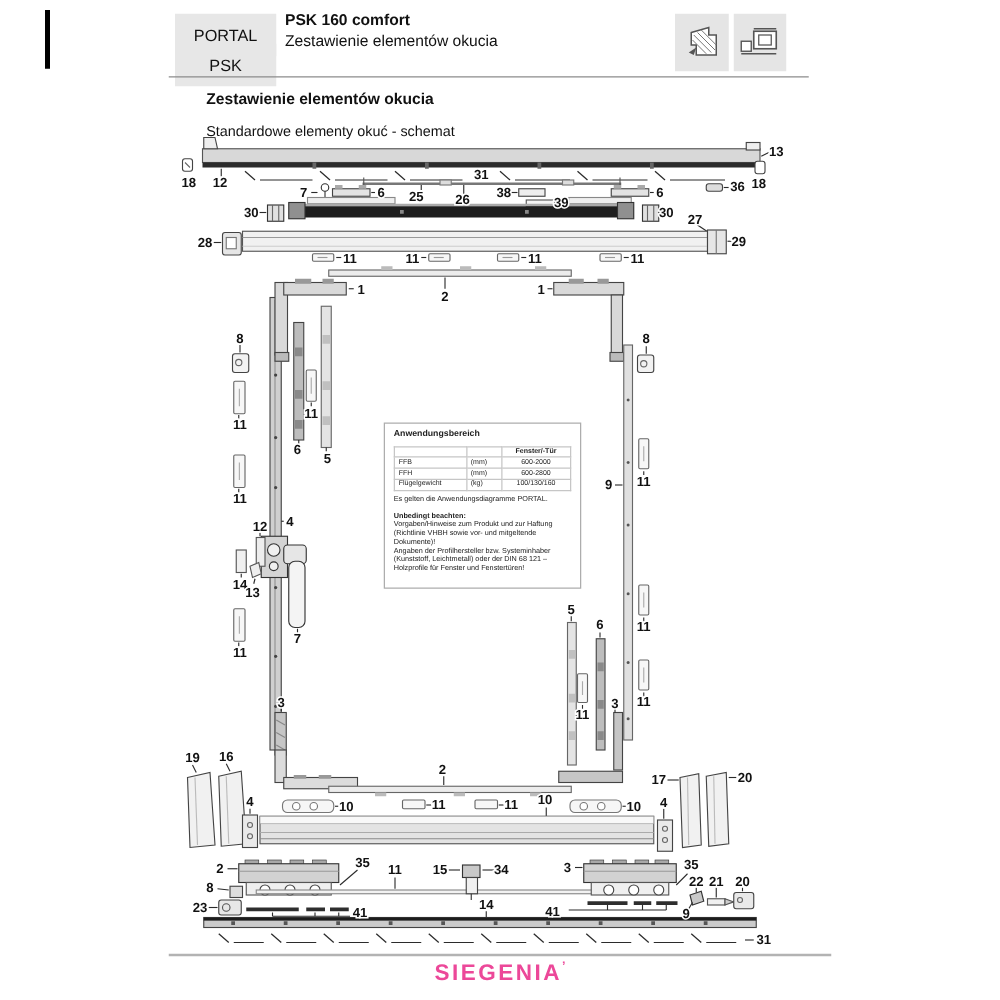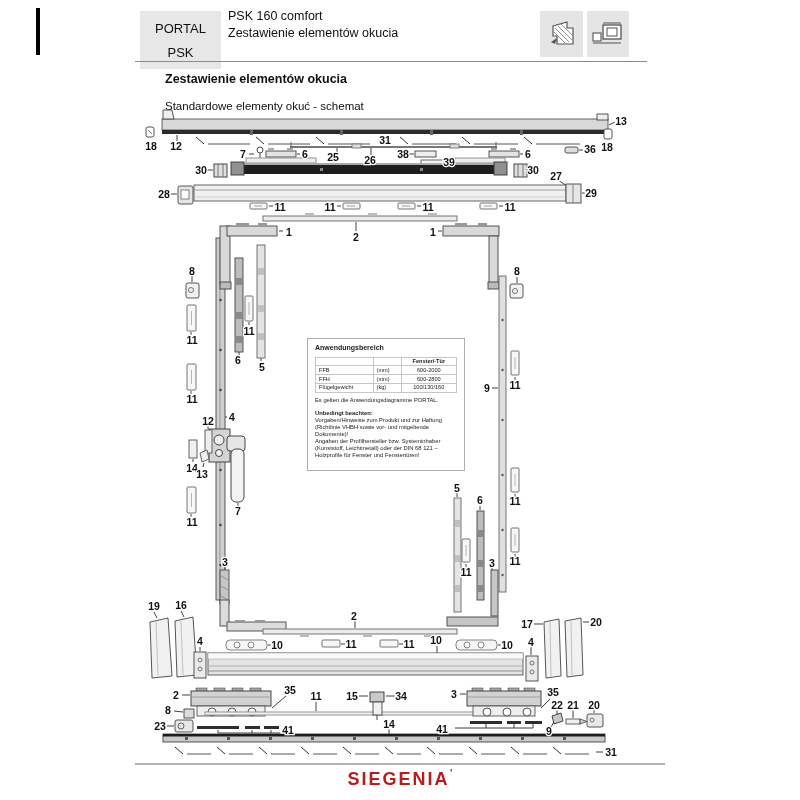--- a/index.html
+++ b/index.html
@@ -3,21 +3,21 @@
 <meta charset="utf-8">
 <style>
   html,body{margin:0;padding:0;width:800px;height:800px;background:#fff;
     font-family:"Liberation Sans",sans-serif;color:#111;overflow:hidden}
   .page{position:absolute;inset:0;width:800px;height:800px;background:#fff}
   .print-mark{position:absolute;left:36px;top:8px;width:4px;height:47px;background:#000}
   .tab{position:absolute;left:140px;width:81px;height:34px;background:#e7e7e7;
     display:flex;align-items:center;justify-content:center;font-weight:normal;font-size:13px}
   .tab-portal{top:11px}
   .tab-psk{top:35px}
-  .doc-title{position:absolute;left:228px;top:9px;font-weight:normal;font-size:12.5px}
+  .doc-title{position:absolute;left:228px;top:9px;font-weight:bold;font-size:12.5px}
   .doc-subtitle{position:absolute;left:228px;top:26px;font-size:12.5px}
   .hdr-icon{position:absolute;top:11px;height:46px;background:#e5e5e5;
     display:flex;align-items:center;justify-content:center}
   .hdr-icon.i1{left:540px;width:43px}
   .hdr-icon.i2{left:587px;width:42px}
   .rule{position:absolute;left:135px;top:61px;width:512px;height:1px;background:#8c8c8c}
   .h1{position:absolute;left:165px;top:72px;font-weight:bold;font-size:12.5px}
   .h2{position:absolute;left:165px;top:100px;font-weight:normal;font-size:11.5px}
   #diagram-svg{position:absolute;left:0;top:0}
   .callout{font-family:"Liberation Sans",sans-serif;font-weight:bold;font-size:10.5px;
@@ -29,21 +29,21 @@
   .ib-table{border-collapse:collapse;width:100%;margin-bottom:4px}
   .ib-table td,.ib-table th{border:1px solid #c6c6c6;padding:0.5px 3px;font-size:5.6px;
     font-weight:normal;text-align:left}
   .ib-table th{font-weight:bold;text-align:center}
   .ib-table td.val{text-align:center}
   .ib-note{margin:0 0 6px 0}
   .ib-warn-title{font-weight:bold;margin:0}
   .ib-warn{margin:0}
   .footer-rule{position:absolute;left:135px;top:763px;width:530px;height:2px;background:#b3b3b3}
   .logo{position:absolute;left:0;top:768px;width:800px;text-align:center;font-weight:900;
-    font-size:18px;letter-spacing:2px;color:#b91c1c}
+    font-size:18px;letter-spacing:2px;color:#ec4899}
   .logo .mark{font-size:10px;vertical-align:8px;letter-spacing:0}
 </style>
 </head>
 <body>
 
 <div class="page">
   <div class="print-mark"></div>
 
   <div class="tab tab-portal">PORTAL</div>
   <div class="tab tab-psk">PSK</div>

